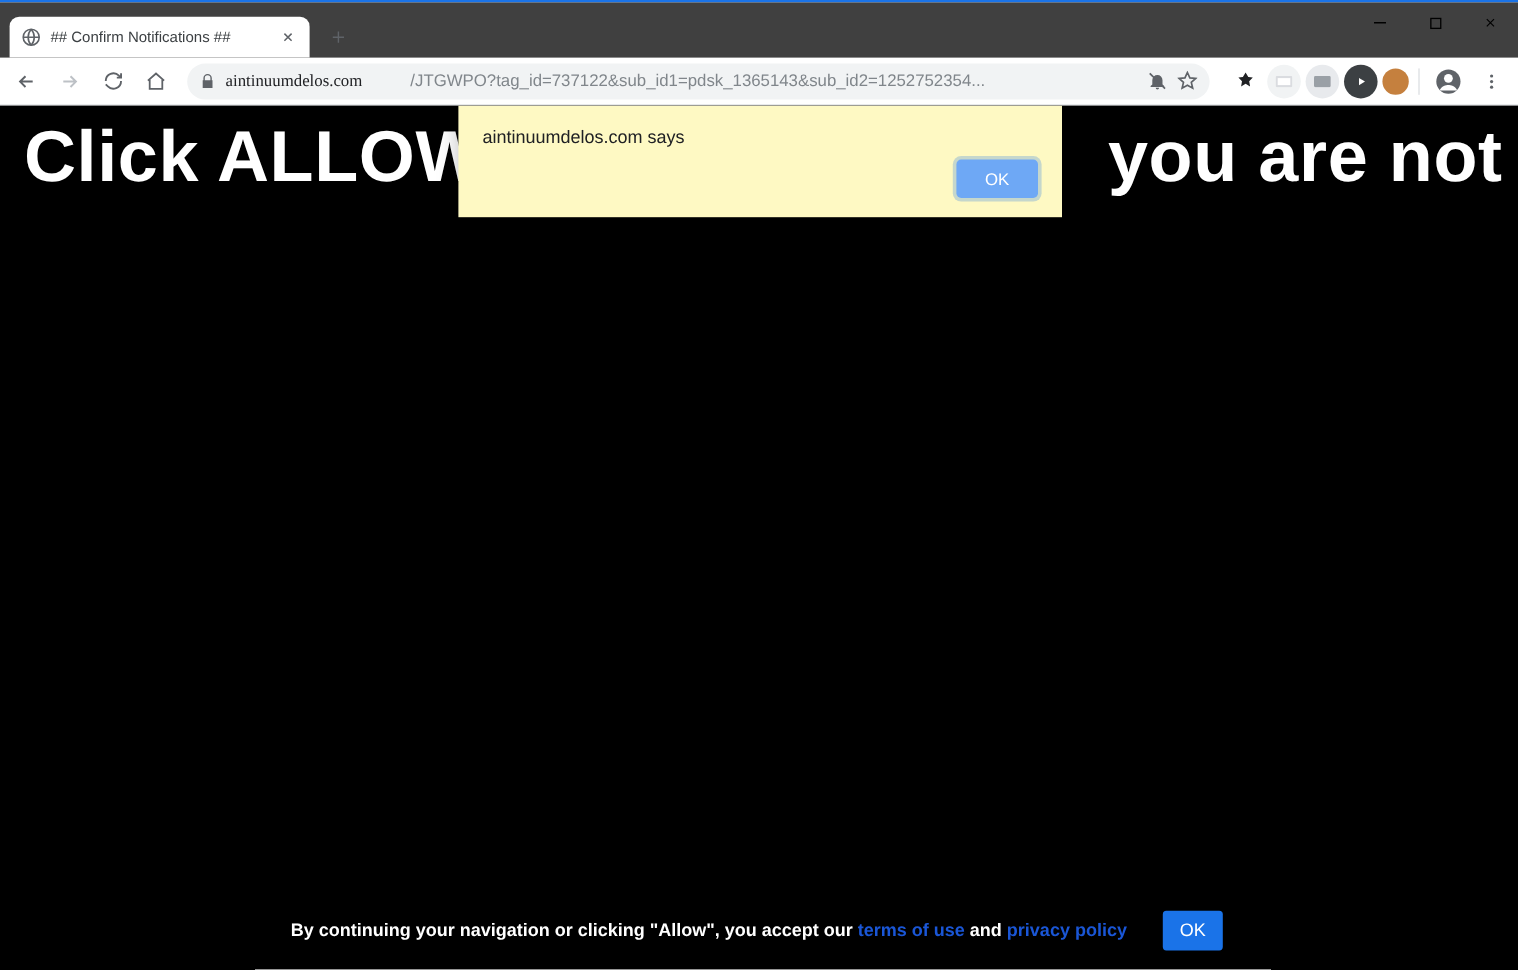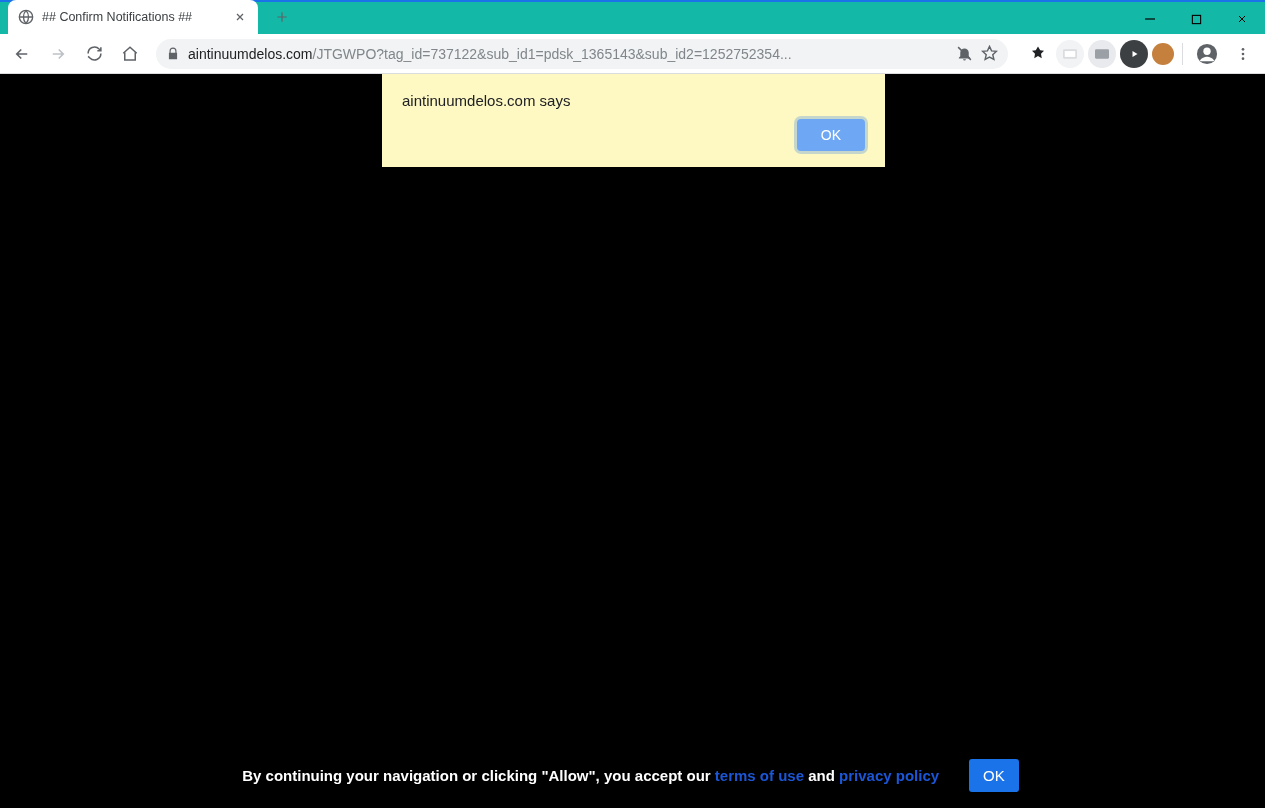--- a/index.html
+++ b/index.html
@@ -2,40 +2,40 @@
 <html><head>
 <meta charset="utf-8">
 <style>
 * { margin:0; padding:0; box-sizing:border-box; font-family:"Segoe UI",Arial,sans-serif; }
 html,body { width:1265px; height:808px; overflow:hidden; background:#fff; }
 
 
 .window { width:100%; height:100%; border-top:2px solid #1a73e8; display:flex; flex-direction:column; }
 
 
-.tabstrip { height:32px; background:#14b8a6; display:flex; align-items:flex-end; position:relative; }
+.tabstrip { height:46px; background:#404040; display:flex; align-items:flex-end; position:relative; }
 .tab { display:flex; align-items:center; height:34px; background:#fff; border-radius:8px 8px 0 0; margin-left:8px; padding:0 10px; min-width:250px; gap:8px; }
 .tab .favicon { width:16px; height:16px; color:#5f6368; display:flex; align-items:center; justify-content:center; }
 .tab .title { flex:1; font-size:12.5px; color:#3c4043; white-space:nowrap; overflow:hidden; text-overflow:ellipsis; }
 .tab .close { width:16px; height:16px; color:#5f6368; display:flex; align-items:center; justify-content:center; cursor:pointer; }
 .newtab { width:28px; height:28px; margin-left:10px; margin-bottom:3px; display:flex; align-items:center; justify-content:center; color:#5f6368; cursor:pointer; border-radius:50%; }
 
 .wincontrols { position:absolute; right:0; top:0; height:34px; display:flex; }
 .wincontrols div { width:46px; display:flex; align-items:center; justify-content:center; color:#3c4043; cursor:pointer; }
 
 
 .toolbar { height:40px; background:#fff; border-bottom:1px solid #dadce0; display:flex; align-items:center; padding:0 6px; gap:4px; }
 .tbtn { width:32px; height:32px; display:flex; align-items:center; justify-content:center; color:#5f6368; border-radius:50%; cursor:pointer; }
 .tbtn.disabled { color:#bdc1c6; cursor:default; }
 
 .omnibox { flex:1; height:30px; background:#f1f3f4; border-radius:15px; display:flex; align-items:center; padding:0 10px; gap:8px; margin:0 6px; }
 .omnibox .lock { color:#5f6368; display:flex; }
 .omnibox .url { flex:1; font-size:14px; white-space:nowrap; overflow:hidden; text-overflow:ellipsis; }
-.omnibox .url .domain { color:#202124; }
-.omnibox .url .path { color:#80868b; }
+.omnibox .url .domain { color:#202124;font-family:Liberation Serif, serif; }
+.omnibox .url .path { color:#80868b;margin-left:40px; }
 .omnibox .oicon { color:#5f6368; display:flex; cursor:pointer; }
 
 .extrow { display:flex; align-items:center; gap:4px; padding-left:6px; }
 .ext { width:28px; height:28px; border-radius:50%; display:flex; align-items:center; justify-content:center; font-size:14px; cursor:pointer; }
 .sep { width:1px; height:22px; background:#dadce0; margin:0 4px; }
 
 
 .viewport { flex:1; position:relative; background:#000; overflow:hidden; }
 .headline { position:absolute; top:0; left:0; right:0; color:#fff; font-size:60px; font-weight:800; white-space:nowrap; padding:8px 20px 0 20px; letter-spacing:0.5px; display:flex; justify-content:space-between; }
 .headline span:first-child { padding-right:520px; } 
@@ -179,20 +179,24 @@
         <svg width="16" height="16" viewBox="0 0 24 24" fill="currentColor">
             <circle cx="12" cy="5" r="2"></circle>
             <circle cx="12" cy="12" r="2"></circle>
             <circle cx="12" cy="19" r="2"></circle>
           </svg>
       </div>
     </div>
   </div>
 
   <div class="viewport">
+    <div class="headline">
+      <span>Click ALLOW</span>
+      <span>you are not</span>
+    </div>
 
     <div class="dialog">
       <div class="origin">aintinuumdelos.com says</div>
       <div class="btnrow">
         <button class="ok">OK</button>
       </div>
     </div>
 
     <div class="footer">
       <div class="ftext">

